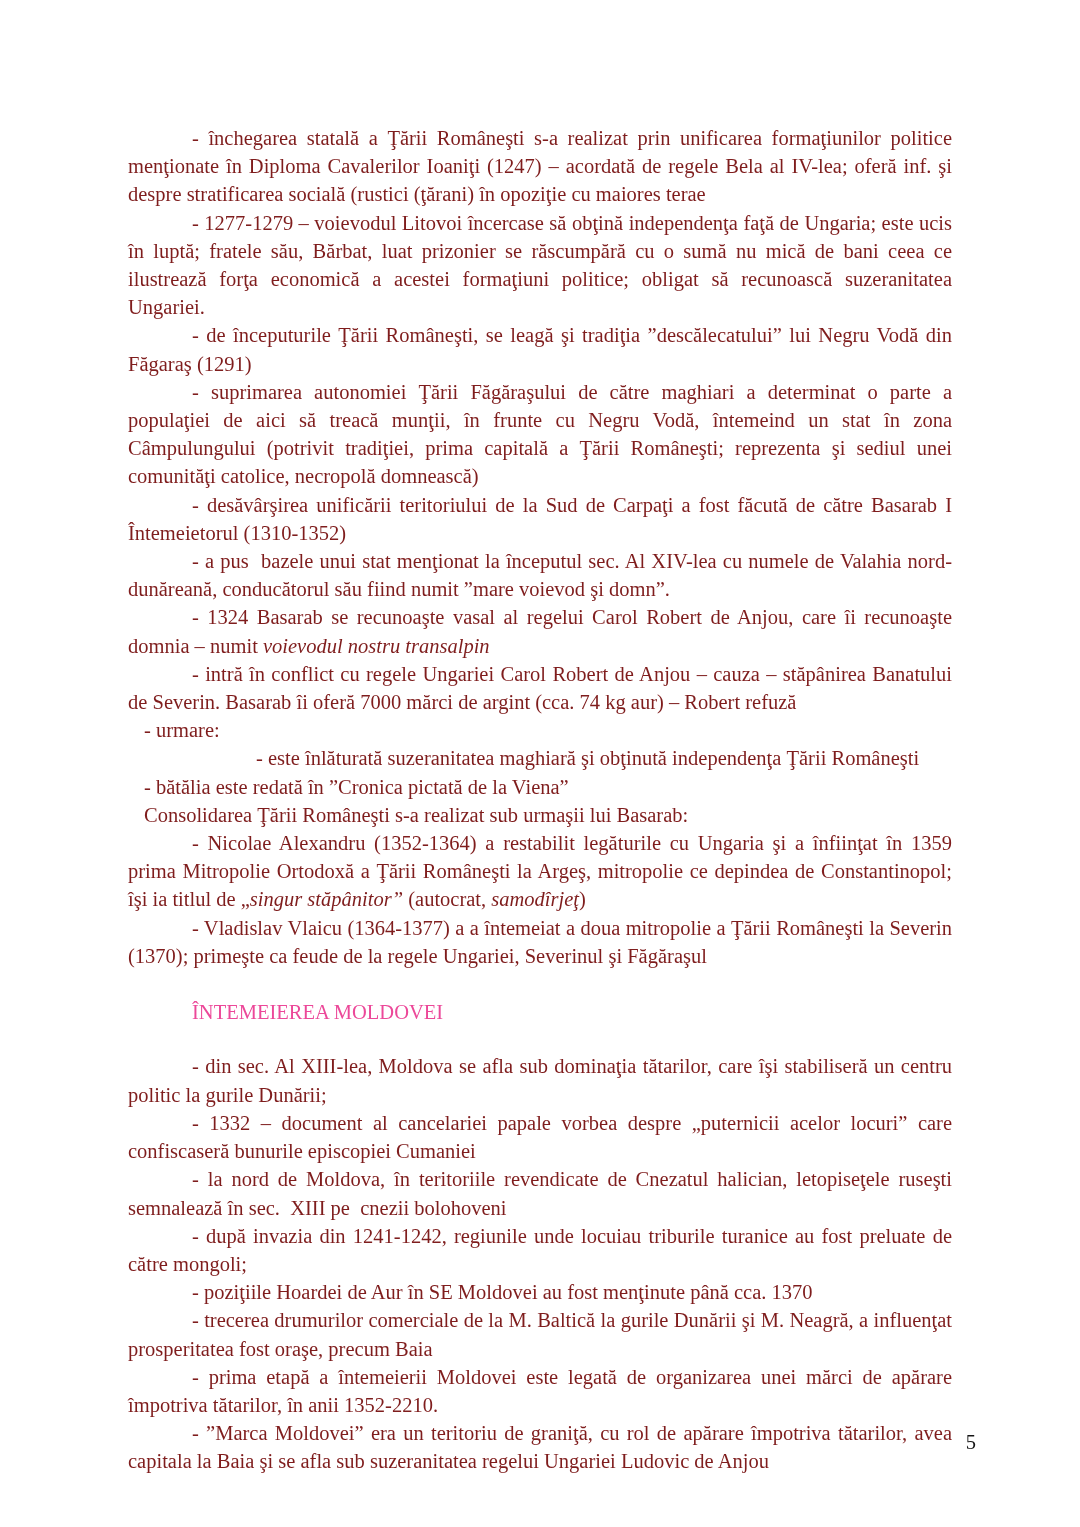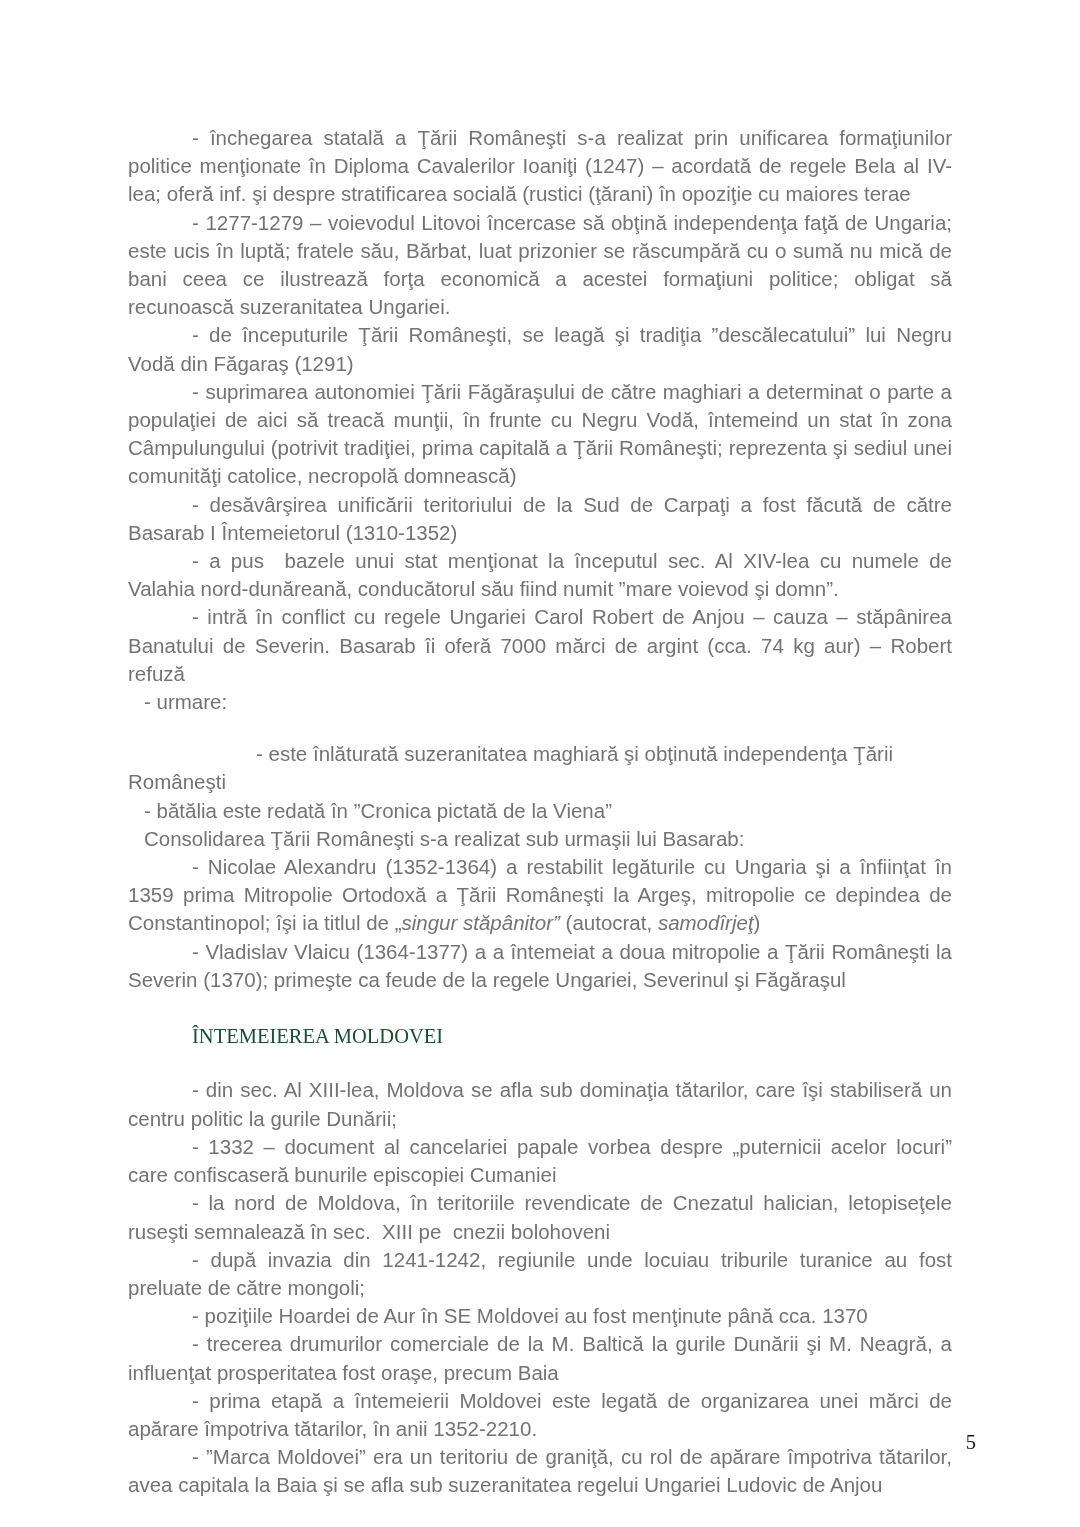--- a/index.html
+++ b/index.html
@@ -15,47 +15,46 @@
     box-sizing: border-box;
     overflow: hidden;
   }
   .content {
     position: absolute;
     left: 128px;
     top: 124px;
     width: 824px;
   }
   .para {
-    font-family: Liberation Sans, sans-serif;
+    font-family: Liberation Serif, serif;
     font-size: 20.5px;
     line-height: 28.2px;
-    color: #737373;
+    color: #7f1d1d;
     margin: 0;
     text-align: justify;
     text-indent: 64px;
     white-space: pre-wrap;
     -webkit-hyphens: none;
     hyphens: none;
   }
   .para.flush {
     text-align: left;
   }
   .para.indent-deep {
     text-indent: 128px;
-    margin-top: 24px;
   }
   .para.indent-none {
     text-indent: 0;
     margin-left: 16px;
   }
   .heading {
     font-family: "Liberation Serif", "DejaVu Serif", serif;
     font-size: 20.5px;
     line-height: 28.2px;
-    color: #14532d;
+    color: #ec4899;
     margin: 0;
     font-weight: normal;
     text-indent: 64px;
     text-align: left;
   }
   .spacer-lg { height: 28.2px; }
   .spacer-md { height: 26px; }
   em.it {
     font-style: italic;
   }
@@ -74,20 +73,21 @@
 
 <div class="page">
   <div class="content">
     <div id="section-one">
         <p class="para">- închegarea statală a Ţării Româneşti s-a realizat prin unificarea formaţiunilor politice menţionate în Diploma Cavalerilor Ioaniţi (1247) – acordată de regele Bela al IV-lea; oferă inf. şi despre stratificarea socială (rustici (ţărani) în opoziţie cu maiores terae</p>
         <p class="para">- 1277-1279 – voievodul Litovoi încercase să obţină independenţa faţă de Ungaria; este ucis în luptă; fratele său, Bărbat, luat prizonier se răscumpără cu o sumă nu mică de bani ceea ce ilustrează forţa economică a acestei formaţiuni politice; obligat să recunoască suzeranitatea Ungariei.</p>
         <p class="para">- de începuturile Ţării Româneşti, se leagă şi tradiţia ”descălecatului” lui Negru Vodă din Făgaraş (1291)</p>
         <p class="para">- suprimarea autonomiei Ţării Făgăraşului de către maghiari a determinat o parte a populaţiei de aici să treacă munţii, în frunte cu Negru Vodă, întemeind un stat în zona Câmpulungului (potrivit tradiţiei, prima capitală a Ţării Româneşti; reprezenta şi sediul unei comunităţi catolice, necropolă domnească)</p>
         <p class="para">- desăvârşirea unificării teritoriului de la Sud de Carpaţi a fost făcută de către Basarab I Întemeietorul (1310-1352)</p>
         <p class="para">- a pus  bazele unui stat menţionat la începutul sec. Al XIV-lea cu numele de Valahia nord-dunăreană, conducătorul său fiind numit ”mare voievod şi domn”.</p>
+        <p class="para"><span>- 1324 Basarab se recunoaşte vasal al regelui Carol Robert de Anjou, care îi recunoaşte domnia – numit </span><em class="it">voievodul nostru transalpin</em></p>
         <p class="para">- intră în conflict cu regele Ungariei Carol Robert de Anjou – cauza – stăpânirea Banatului de Severin. Basarab îi oferă 7000 mărci de argint (cca. 74 kg aur) – Robert refuză</p>
         <p class="para flush indent-none">- urmare:</p>
         <p class="para flush indent-deep">- este înlăturată suzeranitatea maghiară şi obţinută independenţa Ţării Româneşti</p>
         <p class="para flush indent-none">- bătălia este redată în ”Cronica pictată de la Viena”</p>
         <p class="para flush indent-none">Consolidarea Ţării Româneşti s-a realizat sub urmaşii lui Basarab:</p>
         <p class="para"><span>- Nicolae Alexandru (1352-1364) a restabilit legăturile cu Ungaria şi a înfiinţat în 1359 prima Mitropolie Ortodoxă a Ţării Româneşti la Argeş, mitropolie ce depindea de Constantinopol; îşi ia titlul de „</span><em class="it">singur stăpânitor”</em><span> (autocrat, </span><em class="it">samodîrjeţ</em><span>)</span></p>
         <p class="para">- Vladislav Vlaicu (1364-1377) a a întemeiat a doua mitropolie a Ţării Româneşti la Severin (1370); primeşte ca feude de la regele Ungariei, Severinul şi Făgăraşul</p>
       </div>
     <div class="spacer-lg"></div>
     <h2 class="heading">ÎNTEMEIEREA MOLDOVEI</h2>

